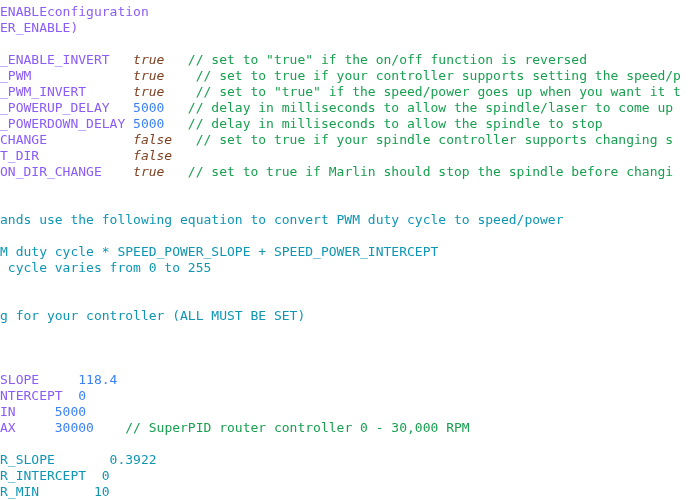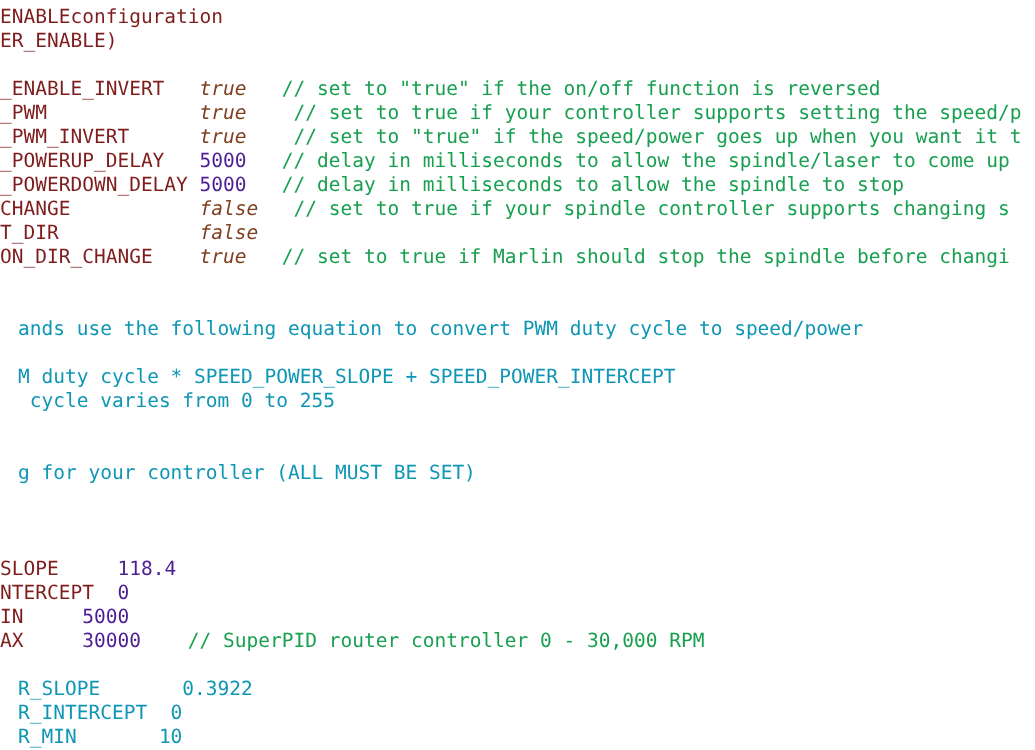--- a/index.html
+++ b/index.html
@@ -25,24 +25,24 @@
     left: 0;
     width: 690px;
     white-space: pre;
   }
   .line {
     height: 16px;
     white-space: pre;
     overflow: hidden;
   }
   
-  .t-ident   { color: #7f1d1d; }   
-  .t-num     { color: #4c1d95; }   
+  .t-ident   { color: #8b5cf6; }   
+  .t-num     { color: #3b82f6; }   
   .t-bool    { color: #7f3f20; font-style: italic; }   
   .t-comment { color: #18a050; }   
-  .t-block   { color: #0f96b4; padding-left: 12px; }
+  .t-block   { color: #0f96b4; }
 </style>
 </head>
 <body>
 
 <div id="screen">
   <div id="code"><div class="line"><span class="t-ident">ENABLEconfiguration</span></div><div class="line"><span class="t-ident">ER_ENABLE)</span></div><div class="line">&nbsp;</div><div class="line"><span class="t-ident">_ENABLE_INVERT   </span><span class="t-bool">true </span><span class="t-comment">  // set to "true" if the on/off function is reversed</span></div><div class="line"><span class="t-ident">_PWM             </span><span class="t-bool">true </span><span class="t-comment">   // set to true if your controller supports setting the speed/p</span></div><div class="line"><span class="t-ident">_PWM_INVERT      </span><span class="t-bool">true </span><span class="t-comment">   // set to "true" if the speed/power goes up when you want it t</span></div><div class="line"><span class="t-ident">_POWERUP_DELAY   </span><span class="t-num">5000 </span><span class="t-comment">  // delay in milliseconds to allow the spindle/laser to come up</span></div><div class="line"><span class="t-ident">_POWERDOWN_DELAY </span><span class="t-num">5000 </span><span class="t-comment">  // delay in milliseconds to allow the spindle to stop</span></div><div class="line"><span class="t-ident">CHANGE           </span><span class="t-bool">false</span><span class="t-comment">   // set to true if your spindle controller supports changing s</span></div><div class="line"><span class="t-ident">T_DIR            </span><span class="t-bool">false</span></div><div class="line"><span class="t-ident">ON_DIR_CHANGE    </span><span class="t-bool">true </span><span class="t-comment">  // set to true if Marlin should stop the spindle before changi</span></div><div class="line">&nbsp;</div><div class="line">&nbsp;</div><div class="line"><span class="t-block">ands use the following equation to convert PWM duty cycle to speed/power</span></div><div class="line">&nbsp;</div><div class="line"><span class="t-block">M duty cycle * SPEED_POWER_SLOPE + SPEED_POWER_INTERCEPT</span></div><div class="line"><span class="t-block"> cycle varies from 0 to 255</span></div><div class="line">&nbsp;</div><div class="line">&nbsp;</div><div class="line"><span class="t-block">g for your controller (ALL MUST BE SET)</span></div><div class="line">&nbsp;</div><div class="line">&nbsp;</div><div class="line">&nbsp;</div><div class="line"><span class="t-ident">SLOPE     </span><span class="t-num">118.4</span></div><div class="line"><span class="t-ident">NTERCEPT  </span><span class="t-num">0</span></div><div class="line"><span class="t-ident">IN     </span><span class="t-num">5000</span></div><div class="line"><span class="t-ident">AX     </span><span class="t-num">30000</span><span class="t-comment">    // SuperPID router controller 0 - 30,000 RPM</span></div><div class="line">&nbsp;</div><div class="line"><span class="t-block">R_SLOPE       0.3922</span></div><div class="line"><span class="t-block">R_INTERCEPT  0</span></div><div class="line"><span class="t-block">R_MIN       10</span></div></div>
 </div>
 
 </body></html>

